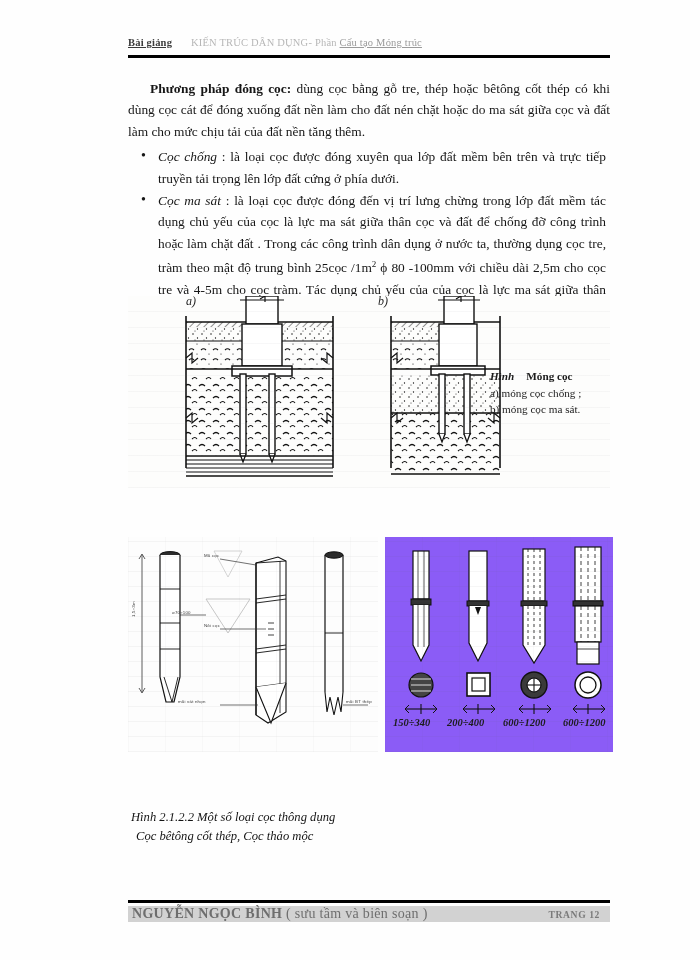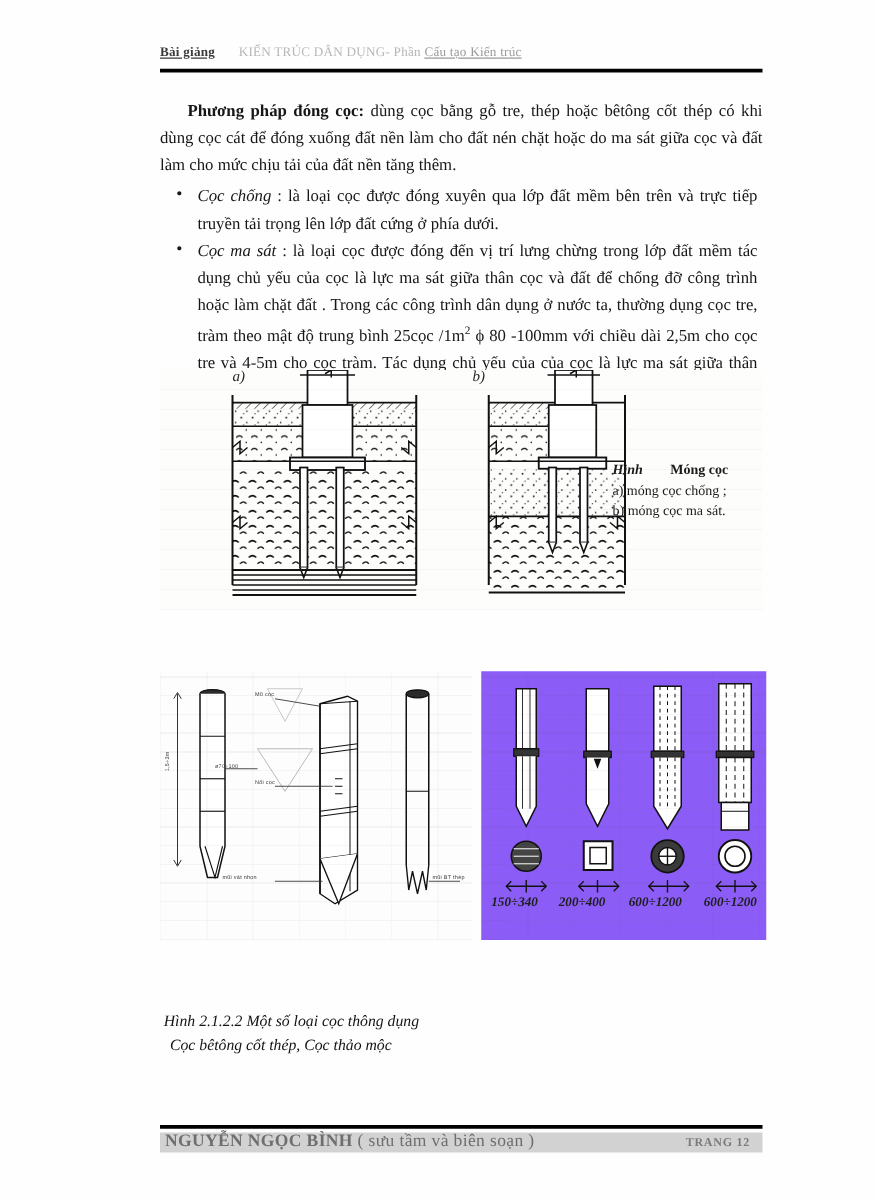--- a/index.html
+++ b/index.html
@@ -122,21 +122,21 @@
   .fig1-legend {
     position: absolute;
     left: 490px; top: 368px;
     width: 125px;
     font-size: 11.2px;
     line-height: 16.5px;
     color: #1b1b1b;
   }
   .fig1-legend .lg-title {
     display: flex;
-    gap: 22px;
+    gap: 12px;
     font-weight: bold;
   }
   .fig1-legend .lg-title .w1 { font-style: italic; }
 
   
   .fig2a {
     position: absolute;
     left: 128px; top: 537px;
     width: 250px; height: 215px;
     background: #fdfdfd;
@@ -223,21 +223,21 @@
     padding-right: 6px;
   }
 </style>
 </head>
 <body>
 
 <div class="page">
 
   <div class="header-wrap">
     <div class="header-line">
-      <span class="hdr-bold">Bài giảng</span><span class="hdr-grey"> KIẾN TRÚC DÂN DỤNG- Phần </span><span class="hdr-grey2">Cấu tạo Kiến trúc</span>
+      <span class="hdr-bold">Bài giảng</span><span class="hdr-grey"> KIẾN TRÚC DÂN DỤNG- Phần </span><span class="hdr-grey2">Cấu tạo Móng trúc</span>
     </div>
   </div>
   <div class="header-rule"></div>
 
   <div class="body-text">
     <p class="para"><b>Phương pháp đóng cọc:</b><span> dùng cọc bằng gỗ tre, thép hoặc bêtông cốt thép có khi dùng cọc cát để đóng xuống đất nền làm cho đất nén chặt hoặc do ma sát giữa cọc và đất làm cho mức chịu tải của đất nền tăng thêm.</span></p>
 
     <div class="bullets">
       <div class="bullet">
         <span class="it">Cọc chống</span><span> : là loại cọc được đóng xuyên qua lớp đất mềm bên trên và trực tiếp truyền tải trọng lên lớp đất cứng  ở phía dưới.</span>

